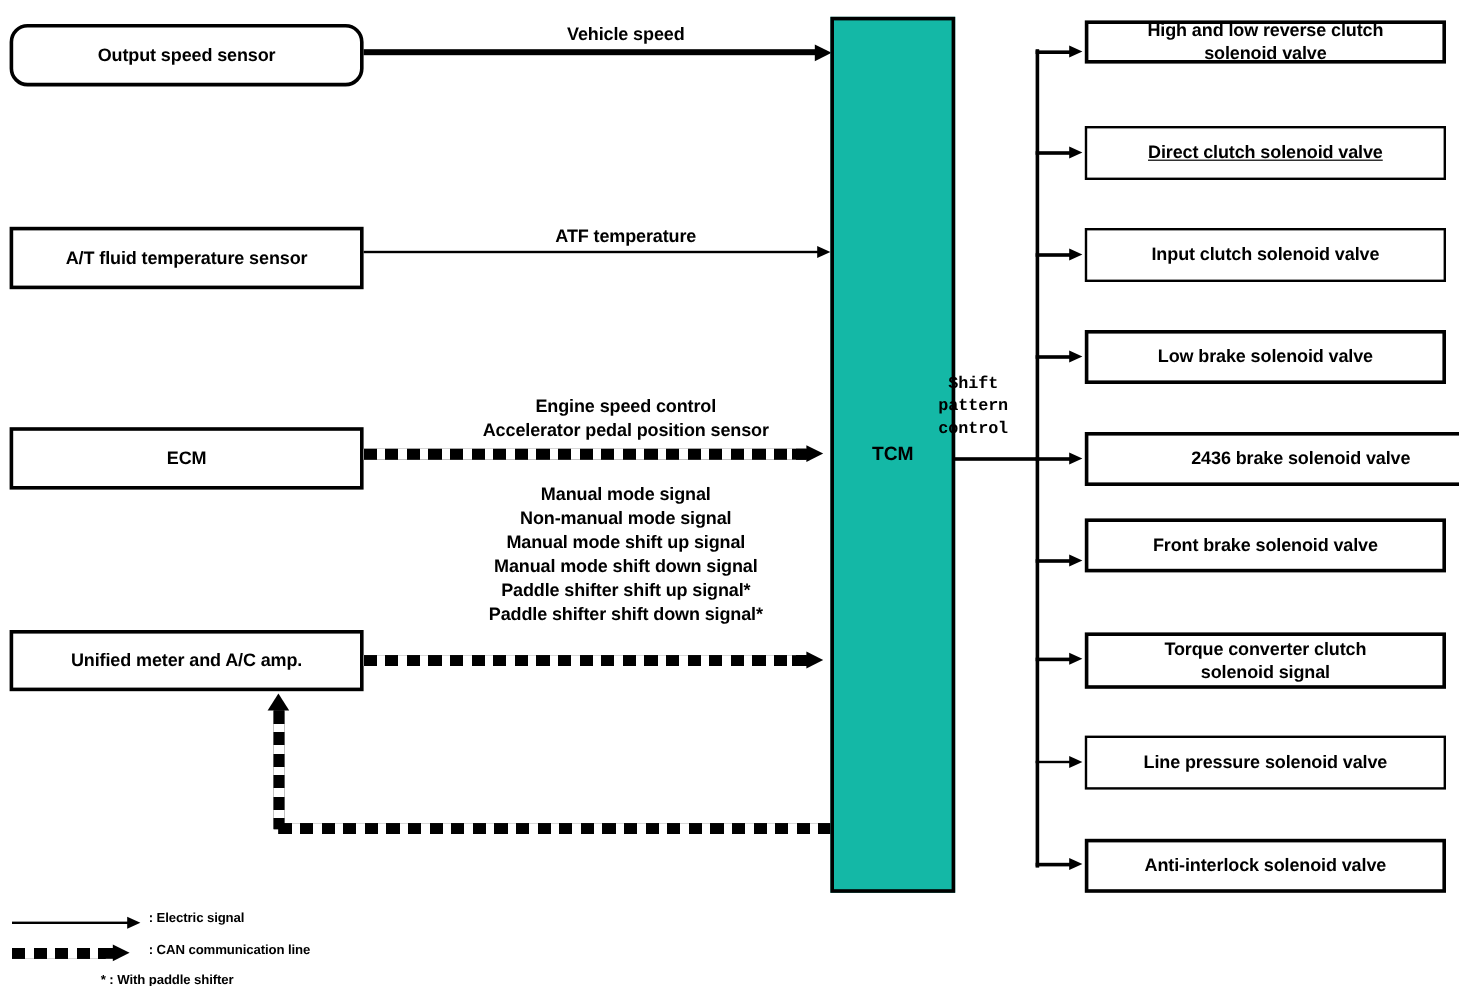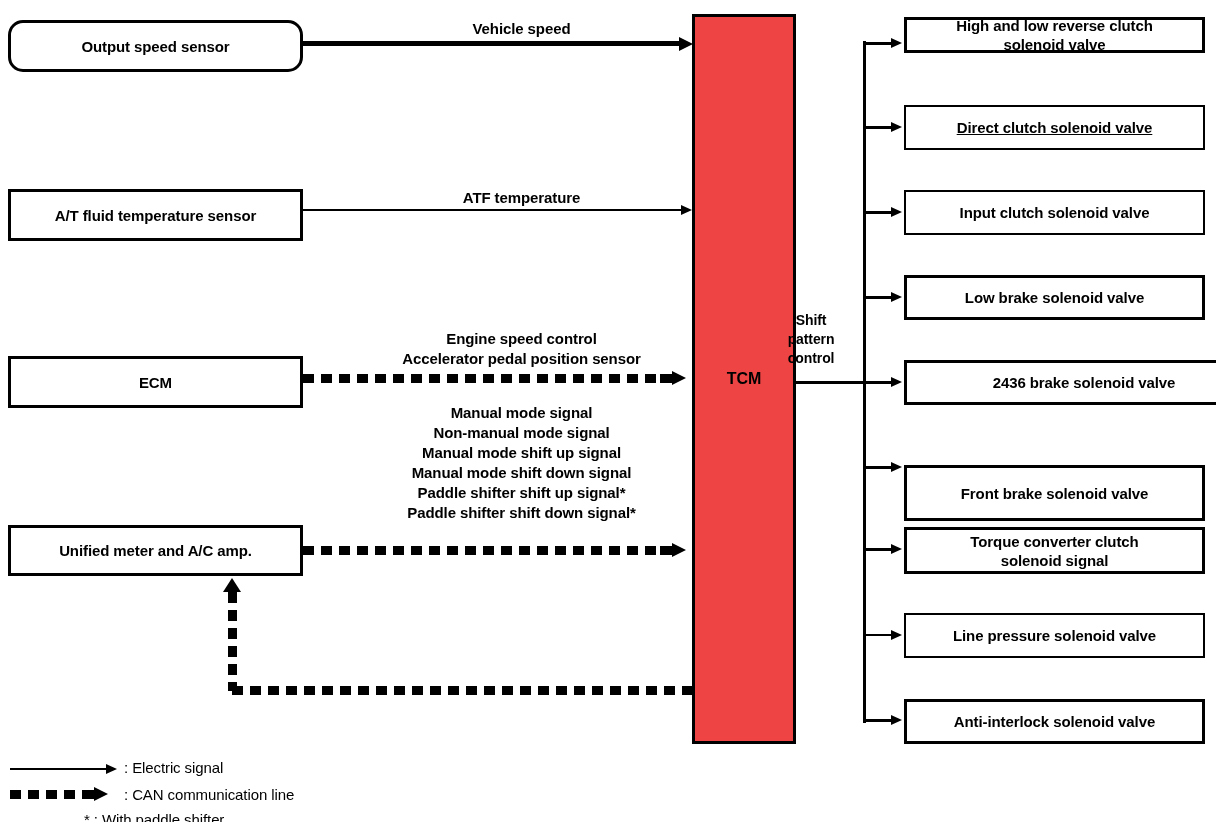--- a/index.html
+++ b/index.html
@@ -17,21 +17,21 @@
     font-weight:600;
     line-height:19px;
     letter-spacing:-0.1px;
     white-space:pre-line;
   }
   .box.thin{border-width:2px;}
 
   .tcm{
     position:absolute;
     border:3px solid #000;
-    background:#ef4444;
+    background:#14b8a6;
     box-sizing:border-box;
     display:flex;align-items:center;justify-content:center;
     font-size:16px;font-weight:700;
   }
 
   .lbl{
     position:absolute;
     font-size:15px;
     font-weight:600;
     line-height:20px;
@@ -66,21 +66,21 @@
   .can.vert{
     width:9px;height:auto;
     background:
       repeating-linear-gradient(to bottom,
         #000 0px, #000 11px,
         #fff 11px, #fff 18px);
     background-color:#000;
   }
   .can-cap{position:absolute;background:#000;}
 
-  .legend-row{position:absolute;font-size:15px;font-weight:400;letter-spacing:-0.1px;}
+  .legend-row{position:absolute;font-size:11px;font-weight:700;letter-spacing:-0.1px;}
 </style>
 </head>
 <body>
 
 <div id="stage">
 
   <div class="box" style="left:8px;top:20px;width:295px;height:52px;border-radius:15px;">Output speed sensor</div>
 
   <div class="box" style="left:8px;top:189px;width:295px;height:52px;">A/T fluid temperature sensor</div>
 
@@ -113,21 +113,21 @@
   <div class="ahead big" style="left:672px;top:543px;"></div>
 
 
   <div class="can" style="left:232px;top:686px;width:460px;"></div>
 
   <div class="can vert" style="left:228px;top:592px;width:9px;height:99px;"></div>
   <div class="ahead up" style="left:223px;top:578px;"></div>
 
   <div class="tcm" style="left:692px;top:14px;width:104px;height:730px;">TCM</div>
 
-  <div class="lbl small" style="left:753px;top:311px;width:68px;">Shift
+  <div class="lbl small" style="left:753px;top:311px;width:68px;font-family:Liberation Mono, monospace;">Shift
 pattern
 control</div>
 
   <div class="eline" style="left:794px;top:381px;width:72px;height:3px;"></div>
 
   <div class="eline" style="left:863px;top:41px;width:3px;height:682px;"></div>
 
   <div class="eline" style="left:863px;top:42px;width:30px;height:3px;"></div>
   <div class="ahead" style="left:891px;top:38px;"></div>
 
@@ -159,21 +159,21 @@
 solenoid valve</div>
 
   <div class="box thin" style="left:904px;top:105px;width:301px;height:45px;text-decoration:underline;">Direct clutch solenoid valve</div>
 
   <div class="box thin" style="left:904px;top:190px;width:301px;height:45px;">Input clutch solenoid valve</div>
 
   <div class="box" style="left:904px;top:275px;width:301px;height:45px;">Low brake solenoid valve</div>
 
   <div class="box" style="left:904px;top:360px;width:360px;height:45px;">2436 brake solenoid valve</div>
 
-  <div class="box" style="left:904px;top:465px;width:301px;height:56px;">Front brake solenoid valve</div>
+  <div class="box" style="left:904px;top:432px;width:301px;height:45px;">Front brake solenoid valve</div>
 
   <div class="box" style="left:904px;top:527px;width:301px;height:47px;">Torque converter clutch
 solenoid signal</div>
 
   <div class="box thin" style="left:904px;top:613px;width:301px;height:45px;">Line pressure solenoid valve</div>
 
   <div class="box" style="left:904px;top:699px;width:301px;height:45px;">Anti-interlock solenoid valve</div>
 
   <div class="eline" style="left:10px;top:768px;width:98px;height:2px;"></div>
   <div class="ahead" style="left:106px;top:764px;"></div>

